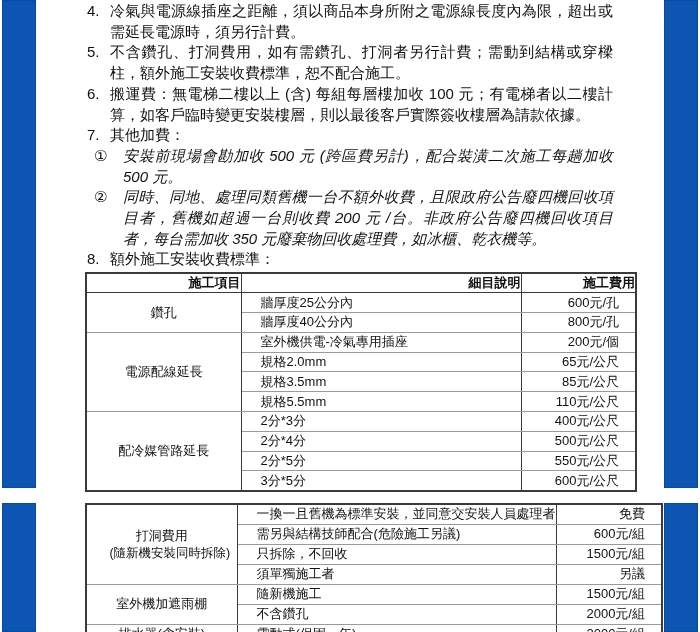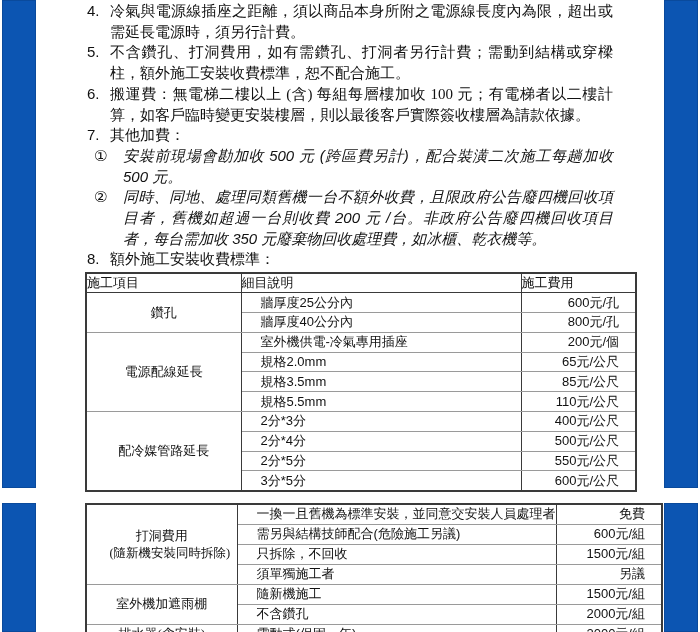--- a/index.html
+++ b/index.html
@@ -16,42 +16,42 @@
   .bar.lb{left:2px;top:503px;height:129px;}
   .bar.rt{left:664px;top:0;height:488px;}
   .bar.rb{left:664px;top:503px;height:129px;}
 
   .content{position:absolute;left:37px;top:0;width:626px;height:632px;overflow:hidden;}
 
   
   .notes{position:absolute;left:50px;top:1px;width:526px;font-size:15px;line-height:20.7px;font-weight:500;color:#111;}
   .li{display:flex;}
   .li .num{width:23px;flex:none;}
-  .li .txt{flex:1;text-align:justify;font-family:Liberation Serif, serif;}
+  .li .txt{flex:1;text-align:justify;}
   .sub{display:flex;padding-left:7px;}
   .sub .mk{width:29px;flex:none;}
   .sub .txt{flex:1;text-align:justify;font-style:italic;}
 
   
   table.tbl{
     position:absolute;left:48px;border-collapse:collapse;table-layout:fixed;
     font-size:13px;color:#111;background:#fff;border:2px solid #3a3a3a;
   }
   #t1{top:272px;}
   #t2{top:503px;}
   .tbl td{
     border-top:1px solid #9a9a9a;border-bottom:1px solid #9a9a9a;
     border-left:1.5px solid #3a3a3a;border-right:1.5px solid #3a3a3a;
     overflow:hidden;white-space:nowrap;padding:0;
   }
   .tbl tr{height:19.8px;}
   #t2 tr{height:20px;}
   .tbl tr.gs td{border-top:1.5px solid #3a3a3a;}
-  .tbl tr.hdr td{border-bottom:1.5px solid #3a3a3a;text-align:left;}
-  td.item{text-align:center;font-family:Liberation Serif, serif;}
+  .tbl tr.hdr td{border-bottom:1.5px solid #3a3a3a;text-align:right;font-weight:bold;}
+  td.item{text-align:center;}
   td.desc{text-align:left;padding-left:19px;}
   td.price{text-align:right;padding-right:16px;}
   td.item .note{font-size:12.5px;margin-left:16px;}
 </style>
 </head>
 <body>
 
 <div id="canvas">
 
   <div class="bar lt"></div>

